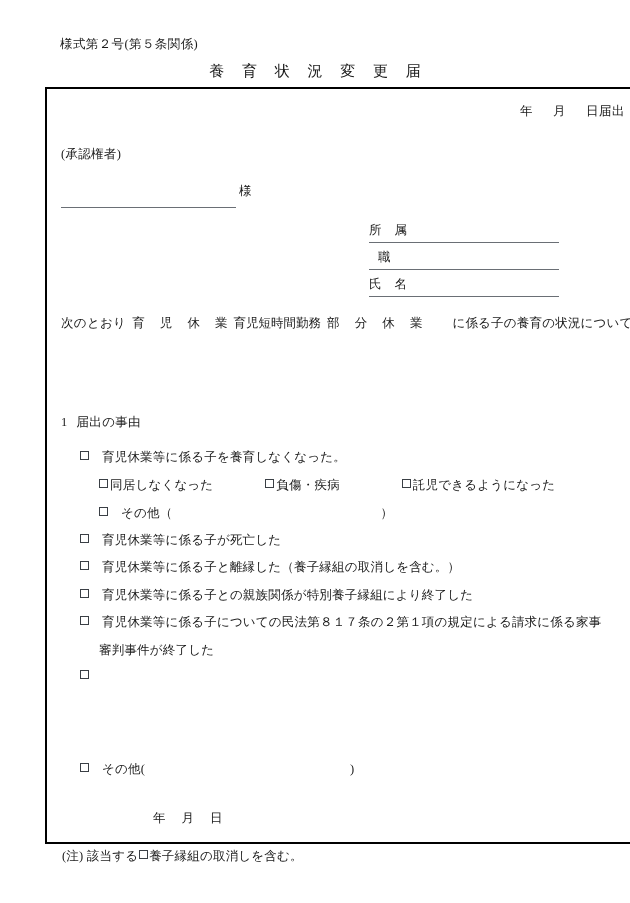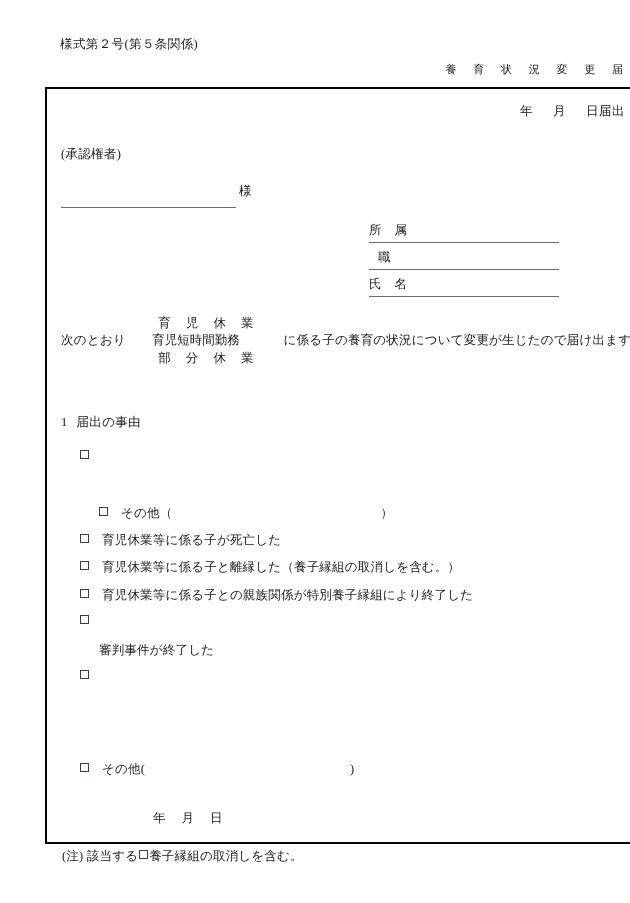--- a/index.html
+++ b/index.html
@@ -30,22 +30,22 @@
     top: 36px;
     font-size: 12.5px;
     letter-spacing: 0.4px;
     white-space: nowrap;
   }
   .doc-title {
     position: absolute;
     left: 0;
     right: 0;
     top: 62px;
-    text-align: right;
-    font-size: 11px;
+    text-align: center;
+    font-size: 15px;
     letter-spacing: 7px;
     text-indent: 7px;
     white-space: nowrap;
   }
 
   
   .form-box {
     position: absolute;
     left: 45px;
     top: 87px;
@@ -112,22 +112,21 @@
     left: 14px;
     top: 226px;
     font-size: 12.5px;
     display: flex;
     align-items: center;
     white-space: nowrap;
   }
   .decl-lead { letter-spacing: 0.3px; }
   .decl-types {
     display: inline-flex;
-    flex-direction: column;
-    margin-left: 26px;
+    flex-direction: row;
     line-height: 1.38;
   }
   .decl-types .t {
     letter-spacing: 6px;
     text-indent: 6px;
     white-space: nowrap;
   }
   .decl-types .t.tight { letter-spacing: 0; text-indent: 0; }
   .decl-tail { margin-left: 24px; letter-spacing: 0.2px; }
 
@@ -256,42 +255,45 @@
         <span class="t">部 分 休 業</span>
       </span>
       <span class="decl-tail">に係る子の養育の状況について変更が生じたので届け出ます。</span>
     </div>
 
     <div class="abs section-heading sec1">
       <span class="num">1</span><span>届出の事由</span>
     </div>
 
     <div class="abs cb-row r1">
-      <span class="box"></span>
-    </div>
-
+      <span class="box"></span><span>育児休業等に係る子を養育しなくなった。</span>
+    </div>
+
+    <div class="abs sub-row r1a">
+      <span class="sub-opt"><span class="box"></span><span>同居しなくなった</span></span><span class="gap-a"></span><span class="sub-opt"><span class="box"></span><span>負傷・疾病</span></span><span class="gap-b"></span><span class="sub-opt"><span class="box"></span><span>託児できるようになった</span></span>
+    </div>
 
     <div class="abs other-row r1b">
       <span class="box"></span><span>その他（</span><span class="paren-space"></span><span>）</span>
     </div>
 
     <div class="abs cb-row r2">
       <span class="box"></span><span>育児休業等に係る子が死亡した</span>
     </div>
 
     <div class="abs cb-row r3">
       <span class="box"></span><span>育児休業等に係る子と離縁した（養子縁組の取消しを含む。）</span>
     </div>
 
     <div class="abs cb-row r4">
       <span class="box"></span><span>育児休業等に係る子との親族関係が特別養子縁組により終了した</span>
     </div>
 
     <div class="abs cb-row r5">
-      <span class="box"></span>
+      <span class="box"></span><span>育児休業等に係る子についての民法第８１７条の２第１項の規定による請求に係る家事</span>
     </div>
     <div class="abs cb-cont r5b">審判事件が終了した</div>
 
     <div class="abs cb-row r6">
       <span class="box"></span>
     </div>
 
     <div class="abs cb-row r7">
       <span class="box"></span><span>その他(</span><span class="paren-space-2"></span><span>)</span>
     </div>

